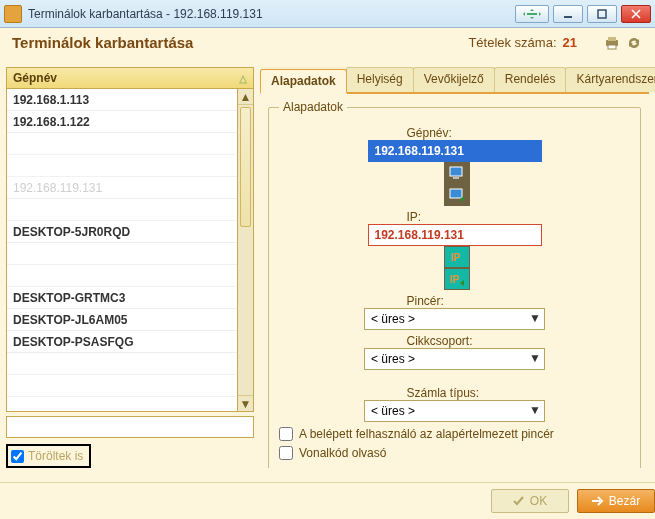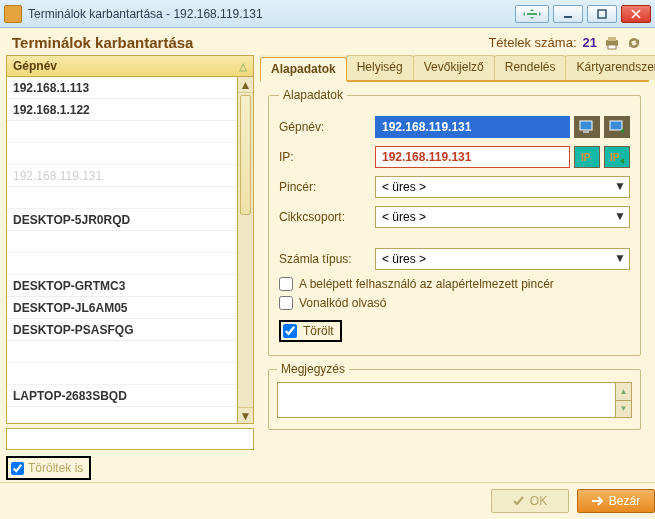--- a/index.html
+++ b/index.html
@@ -9,28 +9,28 @@
 .titlebar { height: 28px; background: linear-gradient(#e0eff9,#cfe6f5); border-bottom: 1px solid #9bb8d0; display: flex; align-items: center; padding: 0 4px; }
 .titlebar .appicon { width: 18px; height: 18px; background:#e6a23c; border:1px solid #b57d1d; border-radius:2px; display:flex; align-items:center; justify-content:center; font-size:9px; color:#5a3; margin-right:6px;}
 .titlebar .title { color:#2c3e50; font-size:12px; }
 .titlebar .spacer { flex:1; }
 .titlebar .winbtn { width:30px; height:18px; margin-left:4px; border:1px solid #7fa7c7; border-radius:2px; background:linear-gradient(#fdfefe,#d5e6f3); display:flex; align-items:center; justify-content:center; font-size:10px; color:#3a5; cursor:pointer;}
 .titlebar .winbtn.close { background:linear-gradient(#f07a6a,#d93b2b); border-color:#a8271a; color:#fff;}
 .titlebar .winbtn.move { width:34px; }
 .titlebar .winbtn svg { display:block; }
 
 
-.window-body { background:#fdf6dc; height:calc(519px - 28px); display:flex; flex-direction:column; }
+.window-body { background:#fdf6dc; height:calc(519px - 28px); display:flex; flex-direction:column;gap:12px; }
 
 
 .hdrbar { display:flex; align-items:center; padding:6px 12px 4px; }
 .hdrbar .pg-title { font-weight:bold; color:#7a4a12; font-size:15px; }
 .hdrbar .spacer{flex:1;}
 .hdrbar .count-label { color:#7a4a12; font-size:13px; margin-right:6px;}
-.hdrbar .count-val { color:#4c1d95; font-weight:bold; font-size:13px; margin-right:2px;}
+.hdrbar .count-val { color:#c2410c; font-weight:bold; font-size:13px; margin-right:22px;}
 .hdrbar .tool-icon { width:18px; height:16px; margin-left:4px; display:inline-flex; align-items:center; justify-content:center; color:#7a4a12; cursor:pointer;}
 
 .content { flex:1; display:flex; padding:0 6px 2px; gap:6px; min-height:0; }
 
 
 .leftpane { width:248px; display:flex; flex-direction:column; }
 .listhead { background:linear-gradient(#f8e9a8,#f0d97a); border:1px solid #c7a84a; padding:3px 6px; font-weight:bold; color:#5a3e0a; display:flex; align-items:center; justify-content:space-between;}
 .listhead .sorticon{font-size:10px;color:#8a6;opacity:.7}
 .listwrap { position:relative; flex:1; display:flex; }
 .list { flex:1; background:#fff; border:1px solid #c7a84a; border-top:none; overflow:hidden;text-align:center; }
@@ -50,21 +50,21 @@
 
 .rightpane { flex:1; display:flex; flex-direction:column; min-width:0;justify-content:space-between; }
 .tabs { display:flex; border-bottom:2px solid #e6a23c; background:#f7efce; }
 .tab { padding:4px 10px; font-size:12px; color:#6a4a12; border:1px solid #d9c887; border-bottom:none; background:#f3e9bf; margin-right:-1px; cursor:pointer; border-radius:3px 3px 0 0;}
 .tab.active { background:#fdf6dc; font-weight:bold; border-color:#e6a23c; border-bottom:2px solid #fdf6dc; position:relative; top:2px; }
 
 .form-area { flex:1; padding:6px 8px 2px; overflow:hidden; }
 fieldset.grp { border:1px solid #cbbb85; border-radius:2px; padding:8px 10px 8px; }
 fieldset.grp > legend { padding:0 4px; color:#6a4a12; font-size:12px; }
 
-.frow { display:flex; align-items:center; margin:4px 0; min-height:26px; }
+.frow { display:flex; align-items:center; margin:4px 0; min-height:26px;flex-direction:column; }
 .flabel { width:96px; color:#6a4a12; font-size:12px; }
 .finput { flex:1; }
 .txt { width:100%; height:22px; border:1px solid #b8a35f; background:#fff; padding:2px 6px; font-size:12px; }
 .txt.hl-blue { border:1.5px solid #2b6fd6; background:#2b6fd6; color:#fff; font-weight:bold; }
 .txt.hl-red { border:1.5px solid #d04a2f; color:#c23b22; font-weight:bold; }
 .iconbtn { width:26px; height:22px; margin-left:4px; border:1px solid #6f6242; background:#6f6242; display:flex; align-items:center; justify-content:center; cursor:pointer; }
 .iconbtn svg{display:block}
 .iconbtn.orange{ background:#14b8a6; }
 .combo { position:relative; }
 .combo .txt{ padding-right:18px; }
@@ -154,21 +154,20 @@
           <div class="row muted">192.168.119.131</div>
           <div class="row empty"></div>
           <div class="row">DESKTOP-5JR0RQD</div>
           <div class="row empty"></div>
           <div class="row empty"></div>
           <div class="row">DESKTOP-GRTMC3</div>
           <div class="row">DESKTOP-JL6AM05</div>
           <div class="row">DESKTOP-PSASFQG</div>
           <div class="row empty"></div>
           <div class="row empty"></div>
-          <div class="row">LAPTOP-2683SBQD</div>
         </div>
         <div class="scrollbar">
           <div class="sbtn">▲</div>
           <div class="strack">
             <div class="sthumb"></div>
           </div>
           <div class="sbtn bot">▼</div>
         </div>
       </div>
       <div class="leftfoot">

